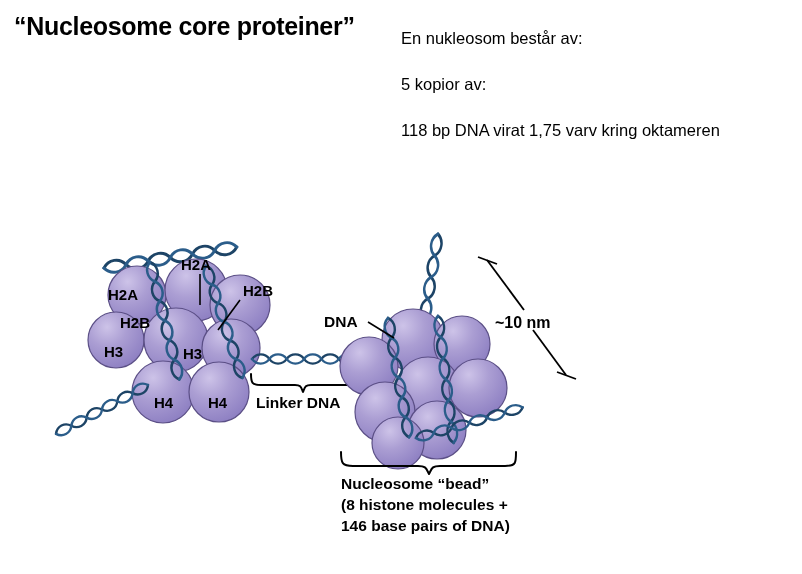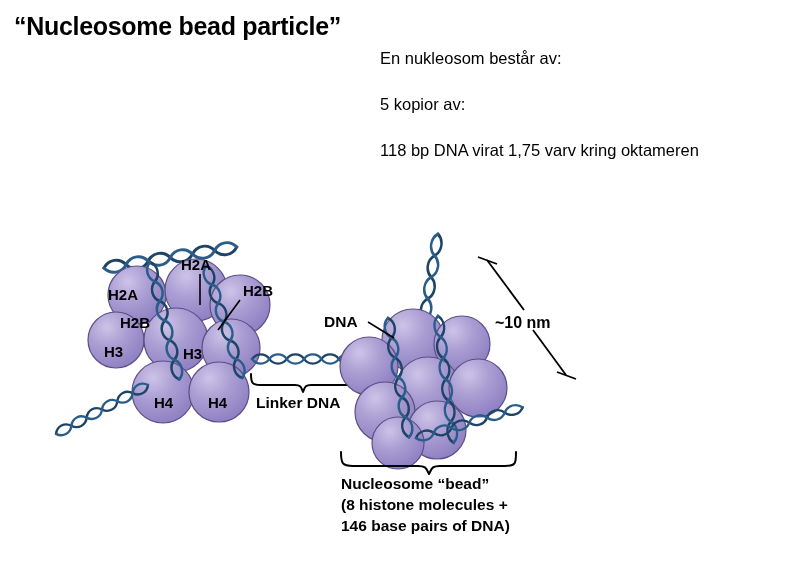--- a/index.html
+++ b/index.html
@@ -30,24 +30,23 @@
     font-size: 25px;
     font-weight: bold;
     letter-spacing: -0.3px;
     white-space: nowrap;
     color: #000;
   }
 
   
   #description {
     position: absolute;
-    left: 380px;
+    left: 401px;
     top: 27px;
     width: 400px;
-    margin-top: 20px;
   }
   .desc-line {
     font-size: 16.5px;
     line-height: 23px;
     white-space: nowrap;
     color: #000;
   }
   .desc-gap {
     height: 23px;
   }
@@ -105,21 +104,21 @@
     fill: none;
     stroke: #1d4466;
     stroke-linecap: round;
   }
 </style>
 </head>
 <body>
 
 <div id="slide">
 
-  <div id="slide-title">“Nucleosome bead particle”</div>
+  <div id="slide-title">“Nucleosome core proteiner”</div>
 
   <div id="description">
     <div class="desc-line">En nukleosom består av:</div>
     <div class="desc-gap"></div>
     <div class="desc-line">5 kopior av:</div>
     <div class="desc-gap"></div>
     <div class="desc-line">118 bp DNA virat 1,75 varv kring oktameren</div>
   </div>
 
   <div id="figure">

